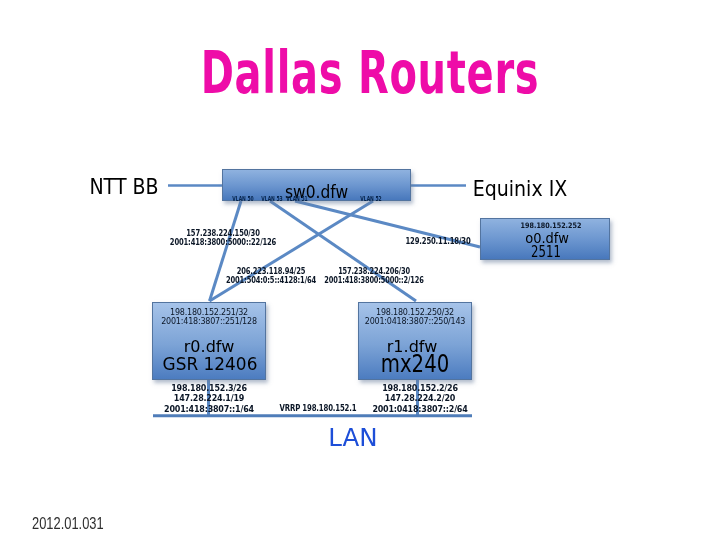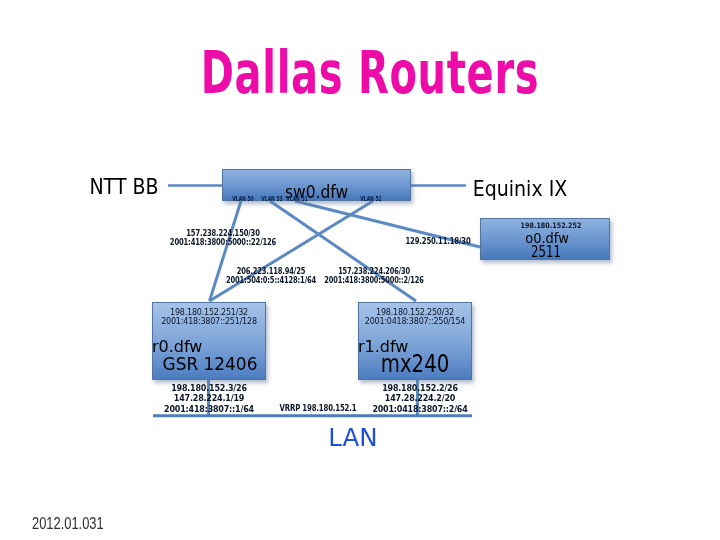--- a/index.html
+++ b/index.html
@@ -44,21 +44,21 @@
 
   .o0-box{left:480px;top:218px;width:130px;height:42px;}
   .o0-ip{left:70px;top:2px;font-size:7.5px;font-weight:700;color:var(--text-dark);transform:translateX(-50%) scaleX(0.855);white-space:nowrap;}
   .o0-name{left:66px;top:11px;font-size:14px;color:#000;transform:translateX(-50%) scaleX(0.93);white-space:nowrap;}
   .o0-model{left:65px;top:24px;font-size:15px;color:#000;transform:translateX(-50%) scale(0.78,1.05);white-space:nowrap;}
 
   .rtr-box{top:302px;width:114px;height:78px;}
   .r0-box{left:152px;}
   .r1-box{left:358px;}
   .rtr-ips{left:0;right:0;top:4.5px;text-align:center;font-size:8px;font-weight:400;line-height:9.2px;color:var(--text-dark);letter-spacing:-0.2px;}
-  .rtr-name{left:0;right:0;top:337px;font-size:16px;color:#000;}
+  .rtr-name{left:0;right:0;top:337px;text-align:center;font-size:16px;color:#000;}
   .rtr-model{left:0;right:0;text-align:center;color:#000;}
 
   .wire-label{font-size:8px;font-weight:700;line-height:9.2px;color:var(--text-dark);letter-spacing:-0.2px;}
   .lan-stack{font-size:8px;font-weight:700;line-height:10.3px;color:var(--text-dark);letter-spacing:-0.2px;}
 
   .lan-label{font-size:24.5px;color:#1d4ed8;transform:translateX(-50%);}
   .footer-date{left:32px;top:514px;font-size:14px;color:#2e2e2e;font-family:"Liberation Sans",sans-serif;transform:scale(0.92,1.15);transform-origin:0 0;}
 </style>
 </head>
 <body>
@@ -99,21 +99,21 @@
     <div>198.180.152.251/32</div>
     <div>2001:418:3807::251/128</div>
   </div>
 </div>
 <div class="abs rtr-name" style="left:152px;width:114px;">r0.dfw</div>
 <div class="abs rtr-model" style="left:153px;width:114px;top:353px;font-size:18px;transform:scaleX(0.94);">GSR 12406</div>
 
 <div class="abs node node-grad-tall rtr-box r1-box">
   <div class="abs rtr-ips">
     <div>198.180.152.250/32</div>
-    <div>2001:0418:3807::250/154</div>
+    <div>2001:0418:3807::250/143</div>
   </div>
 </div>
 <div class="abs rtr-name" style="left:358px;width:108px;">r1.dfw</div>
 <div class="abs rtr-model" style="left:358px;width:114px;top:350px;font-size:24px;transform:scaleX(0.82);">mx240</div>
 
 <div class="abs ctr wire-label" style="left:222.5px;top:229px;transform:translateX(-50%) scaleX(0.85);">
   <div>157.238.224.150/30</div>
   <div>2001:418:3800:5000::22/126</div>
 </div>
 <div class="abs ctr wire-label" style="left:271px;top:267px;transform:translateX(-50%) scaleX(0.845);">

